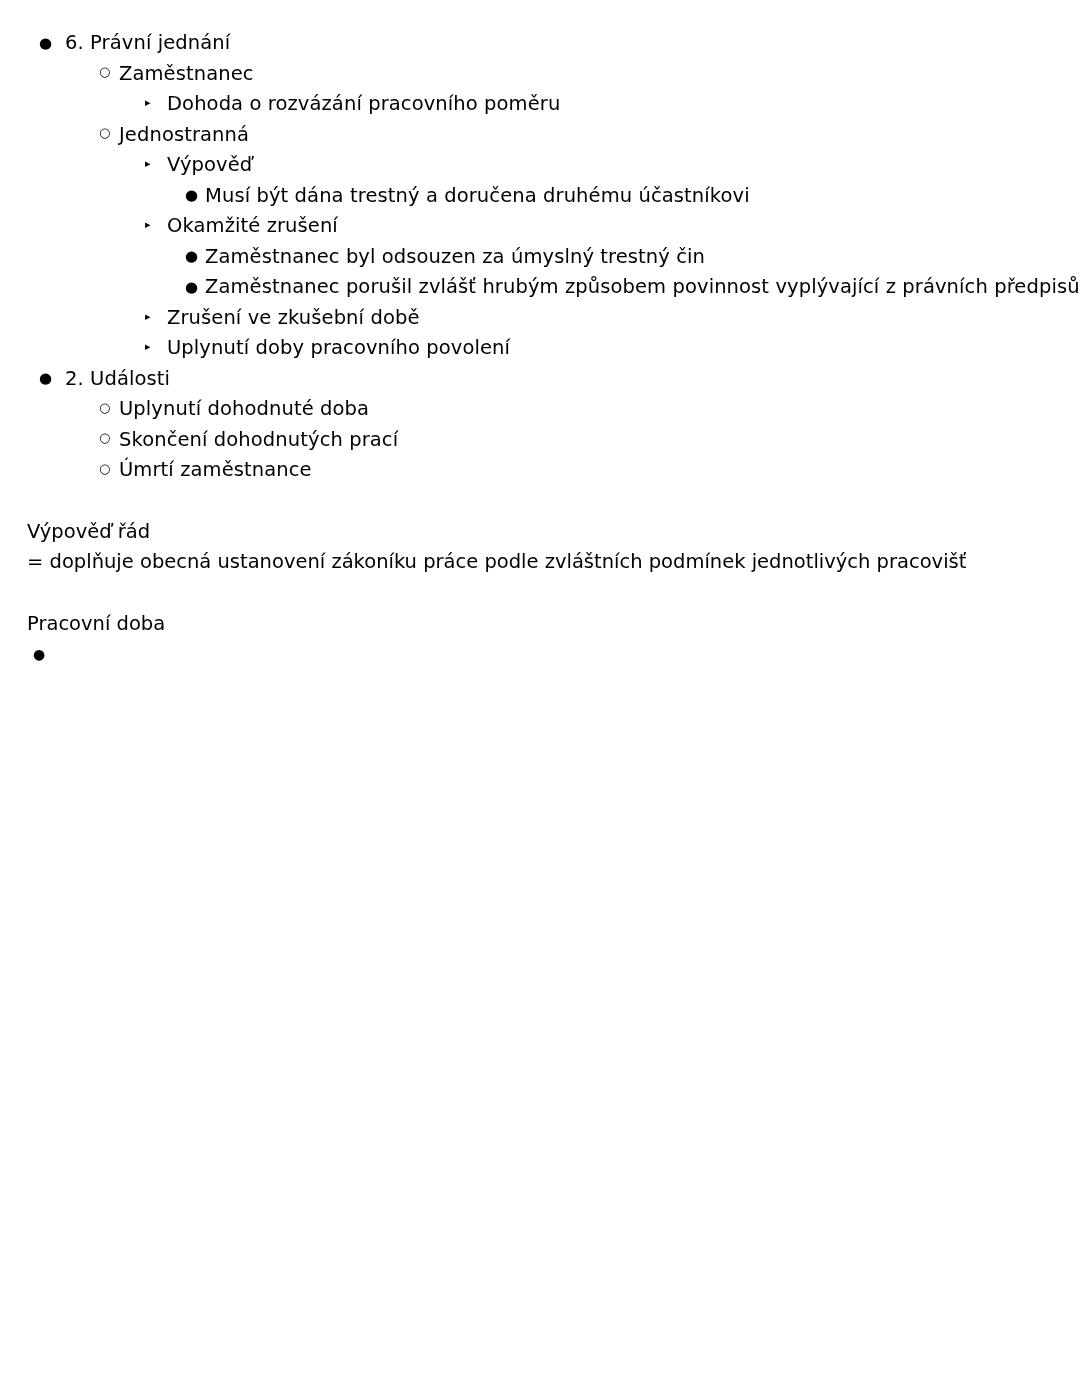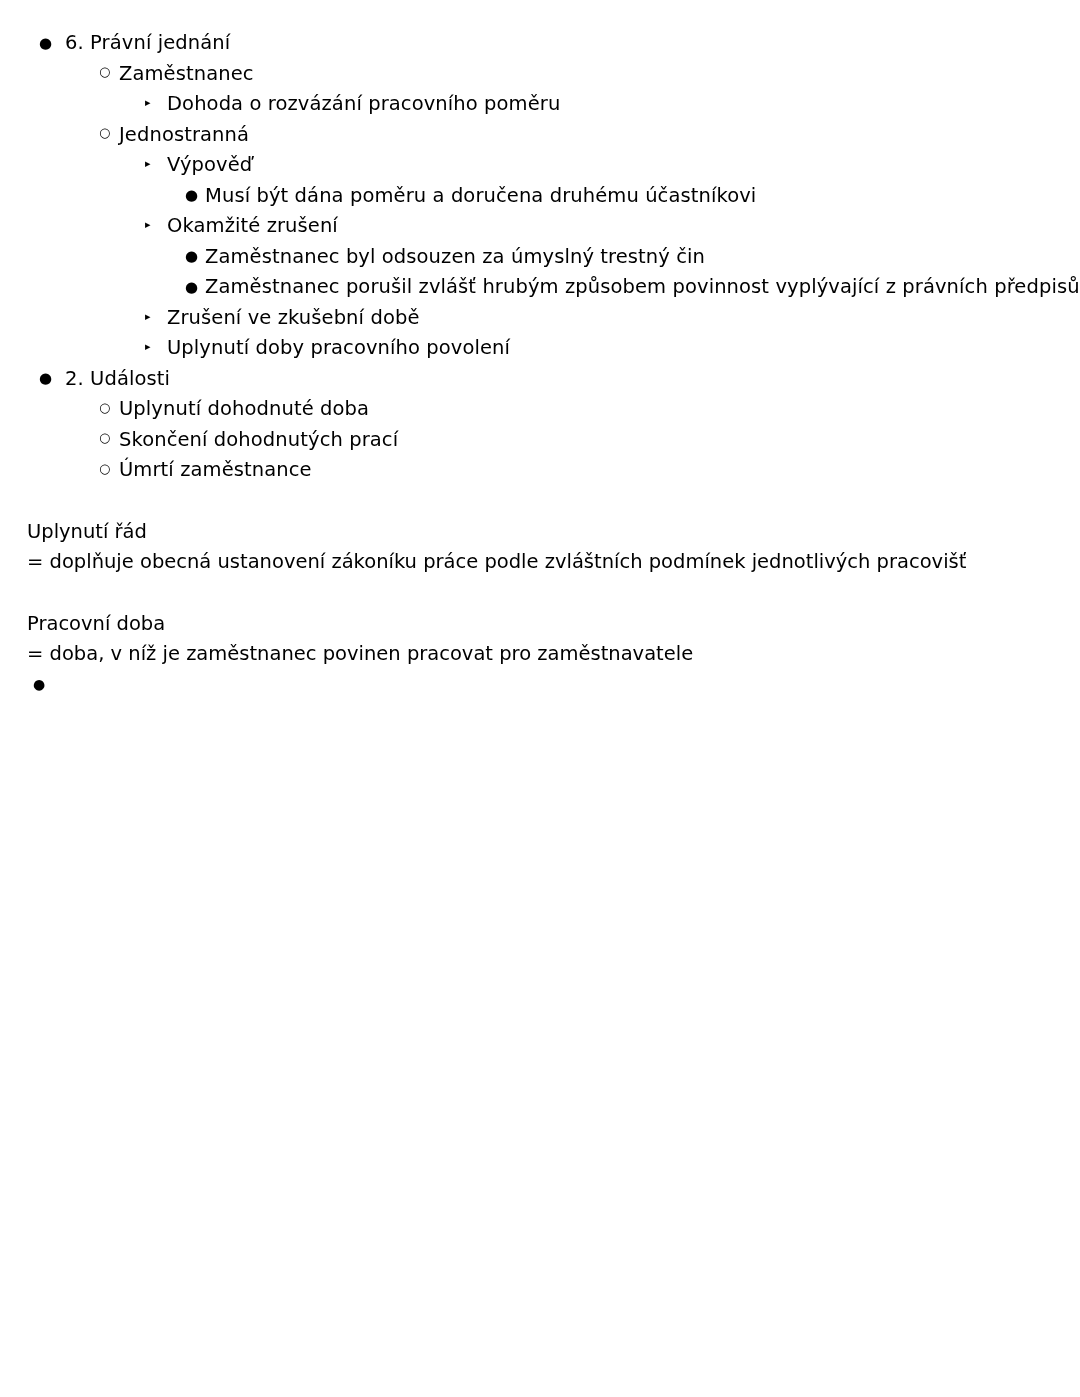--- a/index.html
+++ b/index.html
@@ -137,21 +137,21 @@
       <span class="txt">Jednostranná</span>
     </div>
 
     <div class="line lvl3">
       <span class="bullet">▸</span>
       <span class="txt">Výpověď</span>
     </div>
 
     <div class="line lvl4">
       <span class="bullet">●</span>
-      <span class="txt">Musí být dána poměru a doručena druhému účastníkovi</span>
+      <span class="txt">Musí být dána trestný a doručena druhému účastníkovi</span>
     </div>
 
     <div class="line lvl3">
       <span class="bullet">▸</span>
       <span class="txt">Okamžité zrušení</span>
     </div>
 
     <div class="line lvl4">
       <span class="bullet">●</span>
       <span class="txt">Zaměstnanec byl odsouzen za úmyslný trestný čin</span>
@@ -191,34 +191,31 @@
       <span class="bullet">○</span>
       <span class="txt">Úmrtí zaměstnance</span>
     </div>
 
   </div>
 
   <div class="spacer-lg"></div>
 
   <div class="section">
     <div class="para">
-      <span class="txt">Uplynutí řád</span>
+      <span class="txt">Výpověď řád</span>
     </div>
     <div class="para">
       <span class="txt">= doplňuje obecná ustanovení zákoníku práce podle zvláštních podmínek jednotlivých pracovišť</span>
     </div>
   </div>
 
   <div class="spacer-lg"></div>
 
   <div class="section">
     <div class="para">
       <span class="txt">Pracovní doba</span>
     </div>
-    <div class="para">
-      <span class="txt">= doba, v níž je zaměstnanec povinen pracovat pro zaměstnavatele</span>
-    </div>
     <div class="para-bullet">
       <span class="bullet">●</span>
     </div>
   </div>
 
 </div>
 
 </body></html>

